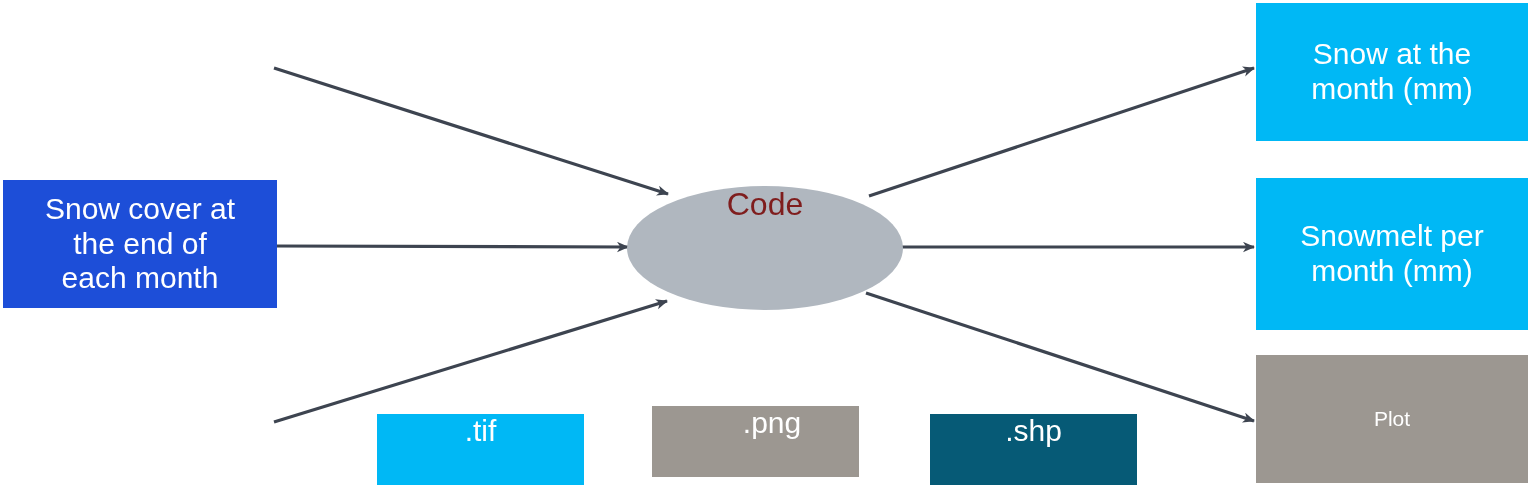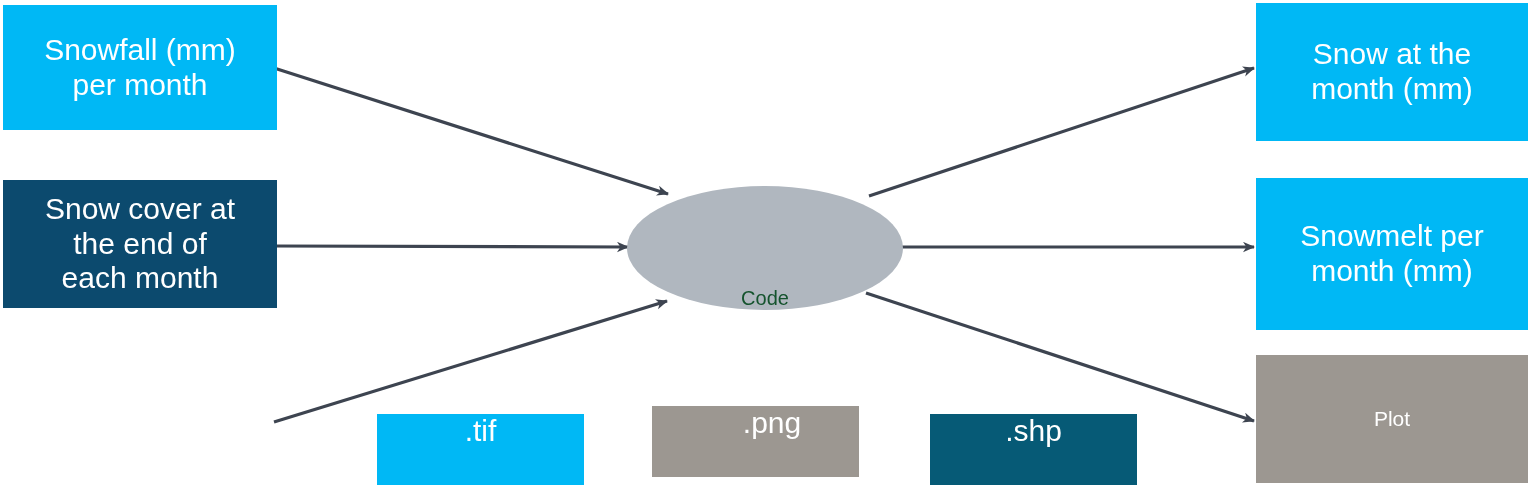--- a/index.html
+++ b/index.html
@@ -42,22 +42,22 @@
   #c-png{left:652px; top:406px; background:#9c9791;padding-left:33px;}
   #c-shp{left:930px; top:414px; background:#065a76;}
 
   
   #n-code{
     position:absolute;
     left:627px; top:186px;
     width:276px; height:124px;
     background:#b0b7bf;
     border-radius:50%;
-    display:flex;align-items:flex-end;justify-content:center;
-    color:#14532d;font-size:20px;
+    display:flex;align-items:flex-start;justify-content:center;
+    color:#7f1d1d;font-size:32px;
   }
 
   #edges{position:absolute;left:0;top:0;width:1530px;height:489px;pointer-events:none;}
 </style>
 </head>
 <body style="background: rgb(255, 255, 255);">
 
 <div id="stage">
 
   <svg id="edges" viewBox="0 0 1530 489" width="1530" height="489">
@@ -69,28 +69,22 @@
     <g stroke="#3d4450" stroke-width="3.2" fill="none">
       <line x1="274" y1="68" x2="668" y2="194" marker-end="url(#ah)"></line>
       <line x1="274" y1="246" x2="628" y2="247" marker-end="url(#ah)"></line>
       <line x1="274" y1="422" x2="667" y2="301" marker-end="url(#ah)"></line>
       <line x1="869" y1="196" x2="1254" y2="68" marker-end="url(#ah)"></line>
       <line x1="901" y1="247" x2="1254" y2="247" marker-end="url(#ah)"></line>
       <line x1="866" y1="293" x2="1254" y2="421" marker-end="url(#ah)"></line>
     </g>
   </svg>
 
-  <div class="node" id="n-snowfall" style="background: rgb(0, 184, 245);">
-      <span>
-        <span>Snowfall (mm)</span>
-        <span>per month</span>
-      </span>
-    </div>
 
-  <div class="node" id="n-snowcover" style="background: #0c4a6e;">
+  <div class="node" id="n-snowcover" style="background: #1d4ed8;">
     <span>
       <span>Snow cover at</span>
       <span>the end of</span>
       <span>each month</span>
     </span>
   </div>
 
 
   <div id="n-code" style="background: rgb(176, 183, 191);">
     <span>Code</span>

